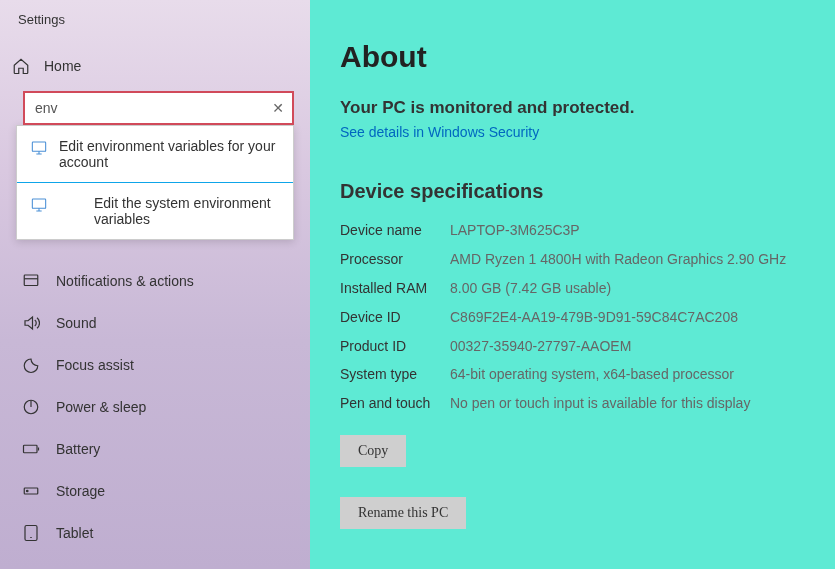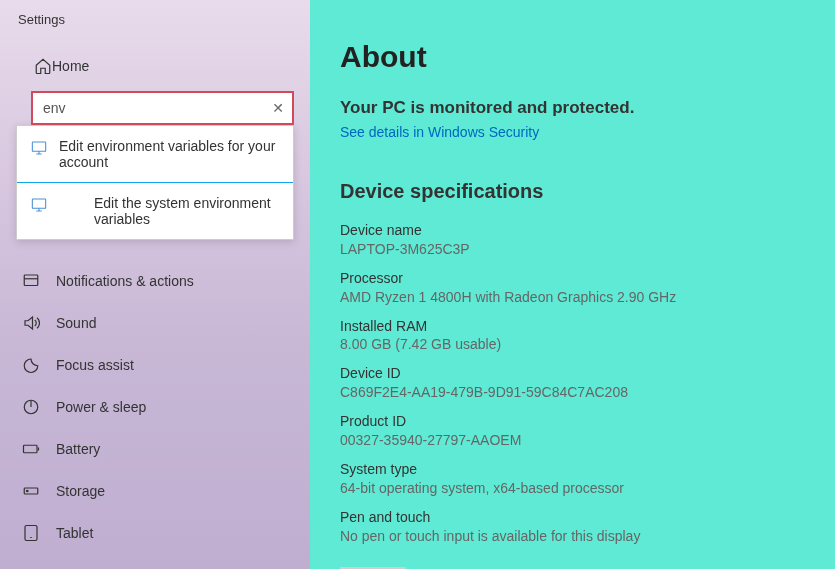--- a/index.html
+++ b/index.html
@@ -6,24 +6,24 @@
     body { width: 835px; height: 569px; display: flex; background: #fff; overflow: hidden; }
     .sidebar {
       width: 310px;
       height: 100%;
       background: linear-gradient(180deg, #e8dceb 0%, #d9c8e0 30%, #c8b8d6 60%, #bfaed0 100%);
       padding: 12px 0 0 0;
       position: relative;
     }
     .win-title { font-size: 13px; color: #333; padding: 0 0 20px 18px; font-weight: 400; }
     .home-row {
-      display: flex; align-items: center; 
-      padding: 10px 0 10px 34px; color: #333; font-size: 14px;
-    }
-    .searchbox-wrap { margin: 6px 16px 0 24px; position: relative; padding-left: 7px; }
+      display: flex; align-items: center; gap: 14px;
+      padding: 10px 0 10px 12px; color: #333; font-size: 14px;
+    }
+    .searchbox-wrap { margin: 6px 16px 0 16px; position: relative; padding-left: 7px; }
     .searchbox {
       width: 100%; height: 34px; border: 2px solid #d14a5a;
       background: #fff; padding: 0 34px 0 10px; font-size: 14px;
       color: #555; outline: none;
     }
     .clear-x {
       position: absolute; right: 10px; top: 50%; transform: translateY(-50%);
       font-size: 14px; color: #666; cursor: pointer;
     }
     .dropdown {
@@ -40,21 +40,21 @@
     .nav-item {
       display: flex; align-items: center; gap: 16px;
       padding: 12px 0 12px 22px; font-size: 14px; color: #333;
     }
     .nav-icon { width: 18px; height: 18px; display: flex; align-items: center; justify-content: center; }
     .main { flex: 1; padding: 40px 20px 0 30px; background: #5eead4; }
     .page-title { font-size: 30px; font-weight: 600; color: #222; margin-bottom: 24px; }
     .subtitle { font-size: 17px; font-weight: 600; color: #333; margin-bottom: 5px; }
     .link { color: #0067c0; font-size: 14px; margin-bottom: 40px; display: inline-block; }
     .section-h { font-size: 20px; font-weight: 600; color: #333; margin-bottom: 18px; }
-    .spec-row { display: flex; font-size: 14px; color: #555; margin-bottom: 10px; line-height: 1.35; flex-direction: column; }
+    .spec-row { display: flex; font-size: 14px; color: #555; margin-bottom: 10px; line-height: 1.35; }
     .spec-label { width: 110px; flex-shrink: 0; color: #333; }
     .spec-val { color: #666; }
     .btn {
       background: #cfcfcf; border: none; padding: 8px 18px;
       font-size: 14px; color: #333; margin-top: 12px;
       font-family: Liberation Serif, serif; cursor: pointer;
     }
     .btn + .btn { margin-top: 30px; display: block; }
     svg { display: block; }
   </style>

